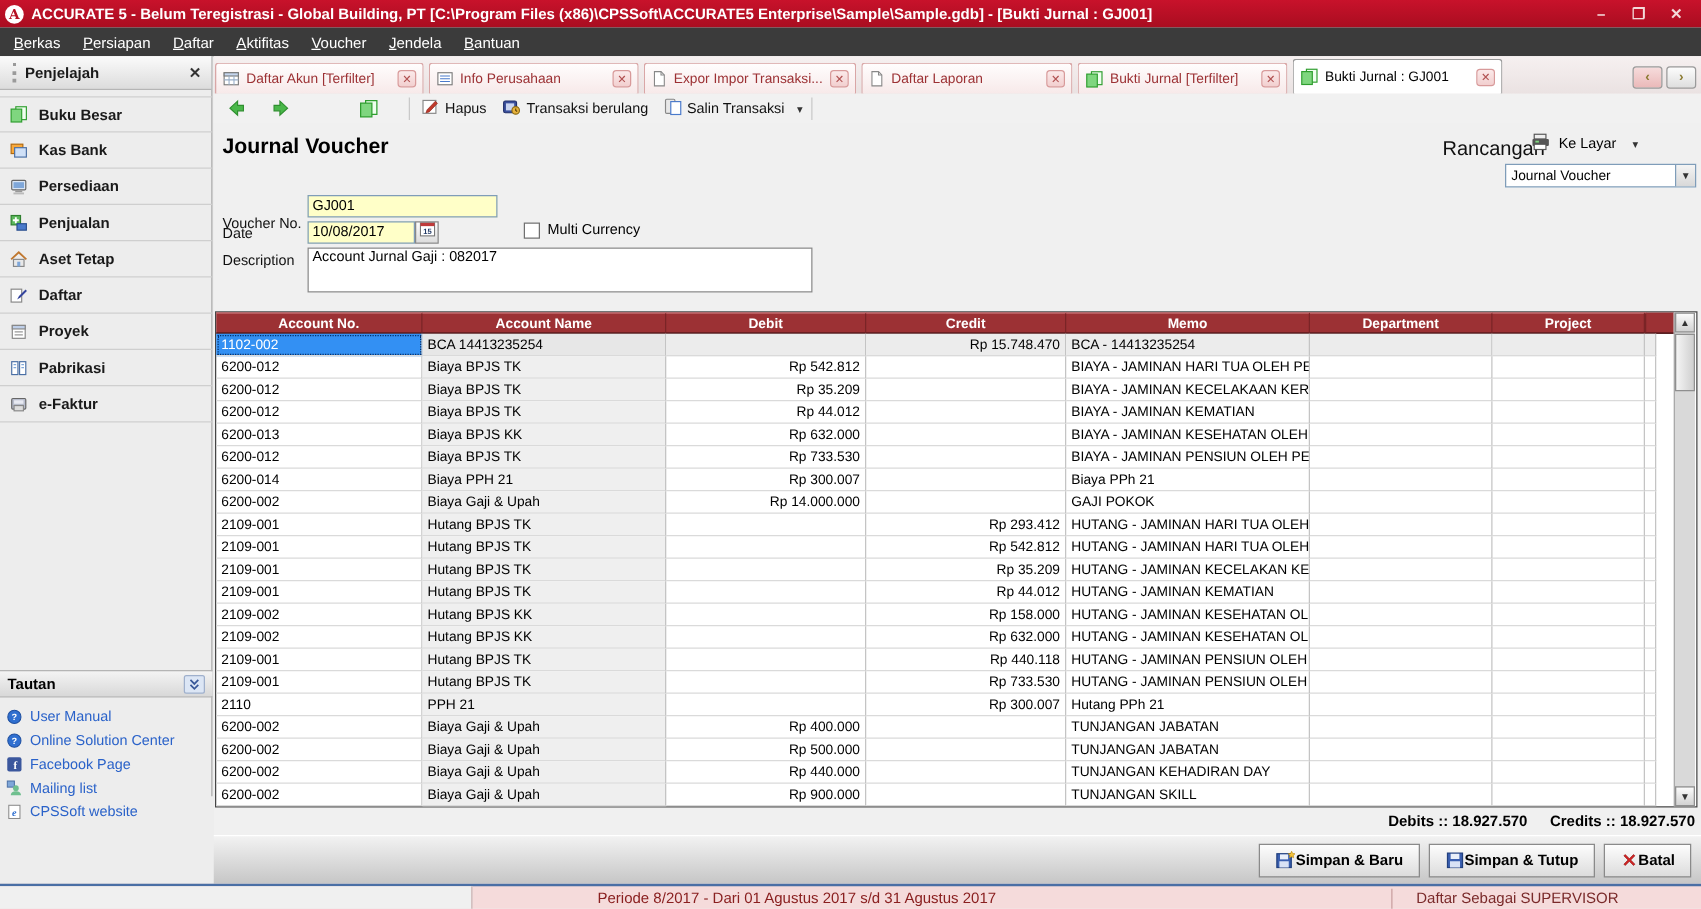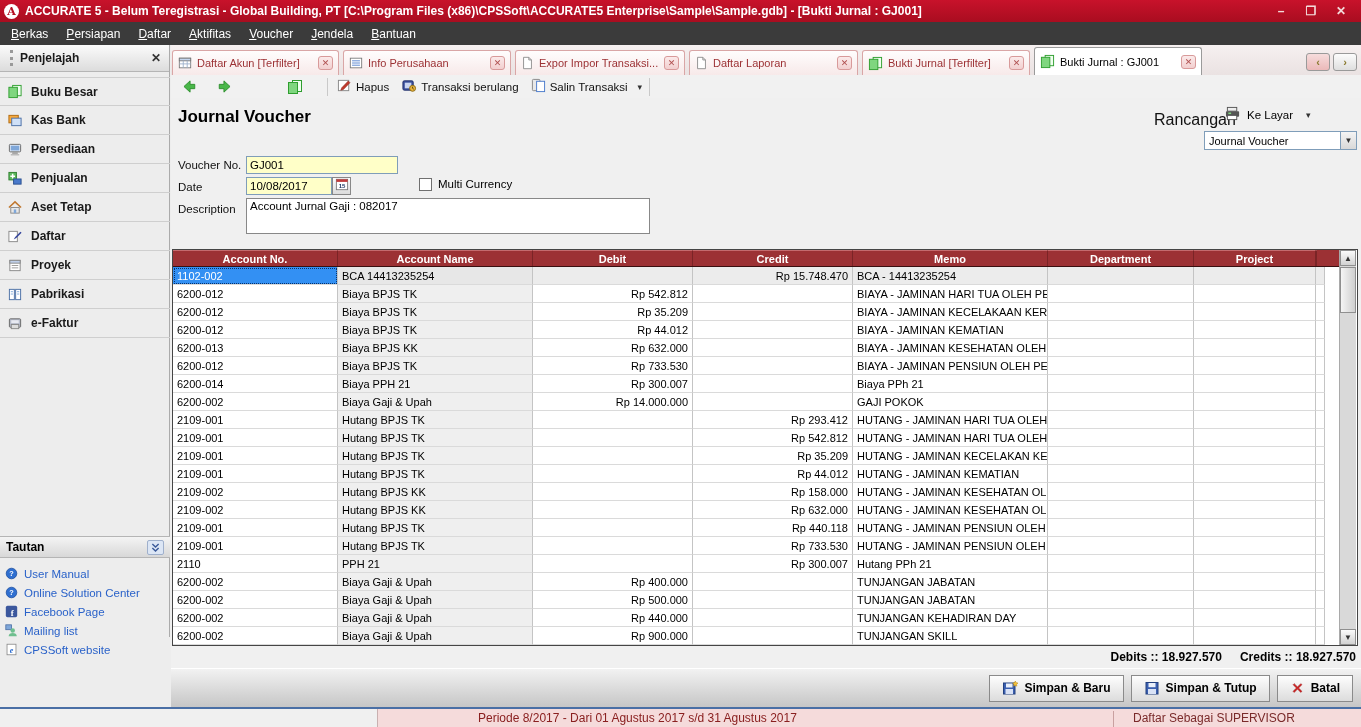--- a/index.html
+++ b/index.html
@@ -72,21 +72,21 @@
   .grow.cur .gc{background:#ECECEC}
   .grow.cur .gc.namecol{background:#E7E7E7}
   .gc.sel{background:#3390F3 !important;color:#fff;outline:1px dotted #06316B;outline-offset:-2px}
   .vscroll{width:17px;background:#D9D9D9;border-left:1px solid #A9A9A9;position:relative}
   .varrow{position:absolute;left:0;width:16px;height:16px;background:linear-gradient(#FBFBFB,#D2D2D2);border:1px solid #8F8F8F;font-size:8px;color:#333;display:flex;align-items:center;justify-content:center;cursor:pointer}
   .vthumb{position:absolute;left:0;top:17px;width:16px;height:46px;background:linear-gradient(90deg,#F5F5F5,#CFCFCF);border:1px solid #8F8F8F;cursor:grab}
 
   
   .totals{position:absolute;right:5px;top:605px;font-size:12px;font-weight:bold;display:flex;gap:18px}
   .btnbar{position:absolute;left:0;top:623px;width:1190px;height:39px;background:linear-gradient(#F2F2F2,#C6C6C6);border-top:1px solid #fff;display:flex;align-items:center;justify-content:flex-end;gap:7px;padding-right:8px}
-  .bigbtn{height:27px;display:flex;align-items:center;gap:6px;padding:0 12px;border:1px solid #8A8A8A;background:linear-gradient(#FDFDFD,#DCDCDC);font-size:12px;font-weight:bold;cursor:pointer}
+  .bigbtn{height:27px;display:flex;align-items:center;gap:0;padding:0 12px;border:1px solid #8A8A8A;background:linear-gradient(#FDFDFD,#DCDCDC);font-size:12px;font-weight:bold;cursor:pointer}
   .statusbar{position:absolute;left:0;top:707px;width:1361px;height:20px;border-top:2px solid #4A6FA5;background:#F5DBDB;font-size:12px;display:flex;align-items:center}
   .st-left{width:378px;height:100%;background:#F0F0F0;border-right:1px solid #C9B0B0}
   .st-periode{color:#8A2020;padding-left:100px;white-space:nowrap}
   .st-user{position:absolute;left:1133px;color:#7A2A2A;white-space:nowrap}
   .st-sep{position:absolute;left:1113px;top:2px;height:16px;width:1px;background:#C9A0A0}
 </style>
 </head>
 <body>
 
 <div class="titlebar">
@@ -389,21 +389,21 @@
           <rect x="4" y="7" width="3" height="1.6" fill="#7FD67F"></rect>
         </svg></span>
     <span>Ke Layar</span>
     <span class="caret">▾</span>
   </div>
   <div class="combo">
     <span>Journal Voucher</span>
     <span class="dd">▼</span>
   </div>
 
-  <div class="flabel" style="left:7px;top:114px">Voucher No.</div>
+  <div class="flabel" style="left:7px;top:128px">Voucher No.</div>
   <div class="field" style="left:75px;top:111px;width:152px">GJ001</div>
 
   <div class="flabel" style="left:7px;top:136px">Date</div>
   <div class="field" style="left:75px;top:132px;width:86px">10/08/2017</div>
   <div class="cal-btn" style="left:161px;top:132px">
     <span><svg width="14" height="13" viewBox="0 0 16 15">
           <rect x="1.5" y="1.5" width="13" height="12" fill="#fff" stroke="#777"></rect>
           <rect x="1.5" y="1.5" width="13" height="3" fill="#BF3A3A"></rect>
           <text x="8" y="11.5" font-size="7" text-anchor="middle" fill="#223A66" font-weight="bold" font-family="Liberation Sans, sans-serif">15</text>
         </svg></span>

